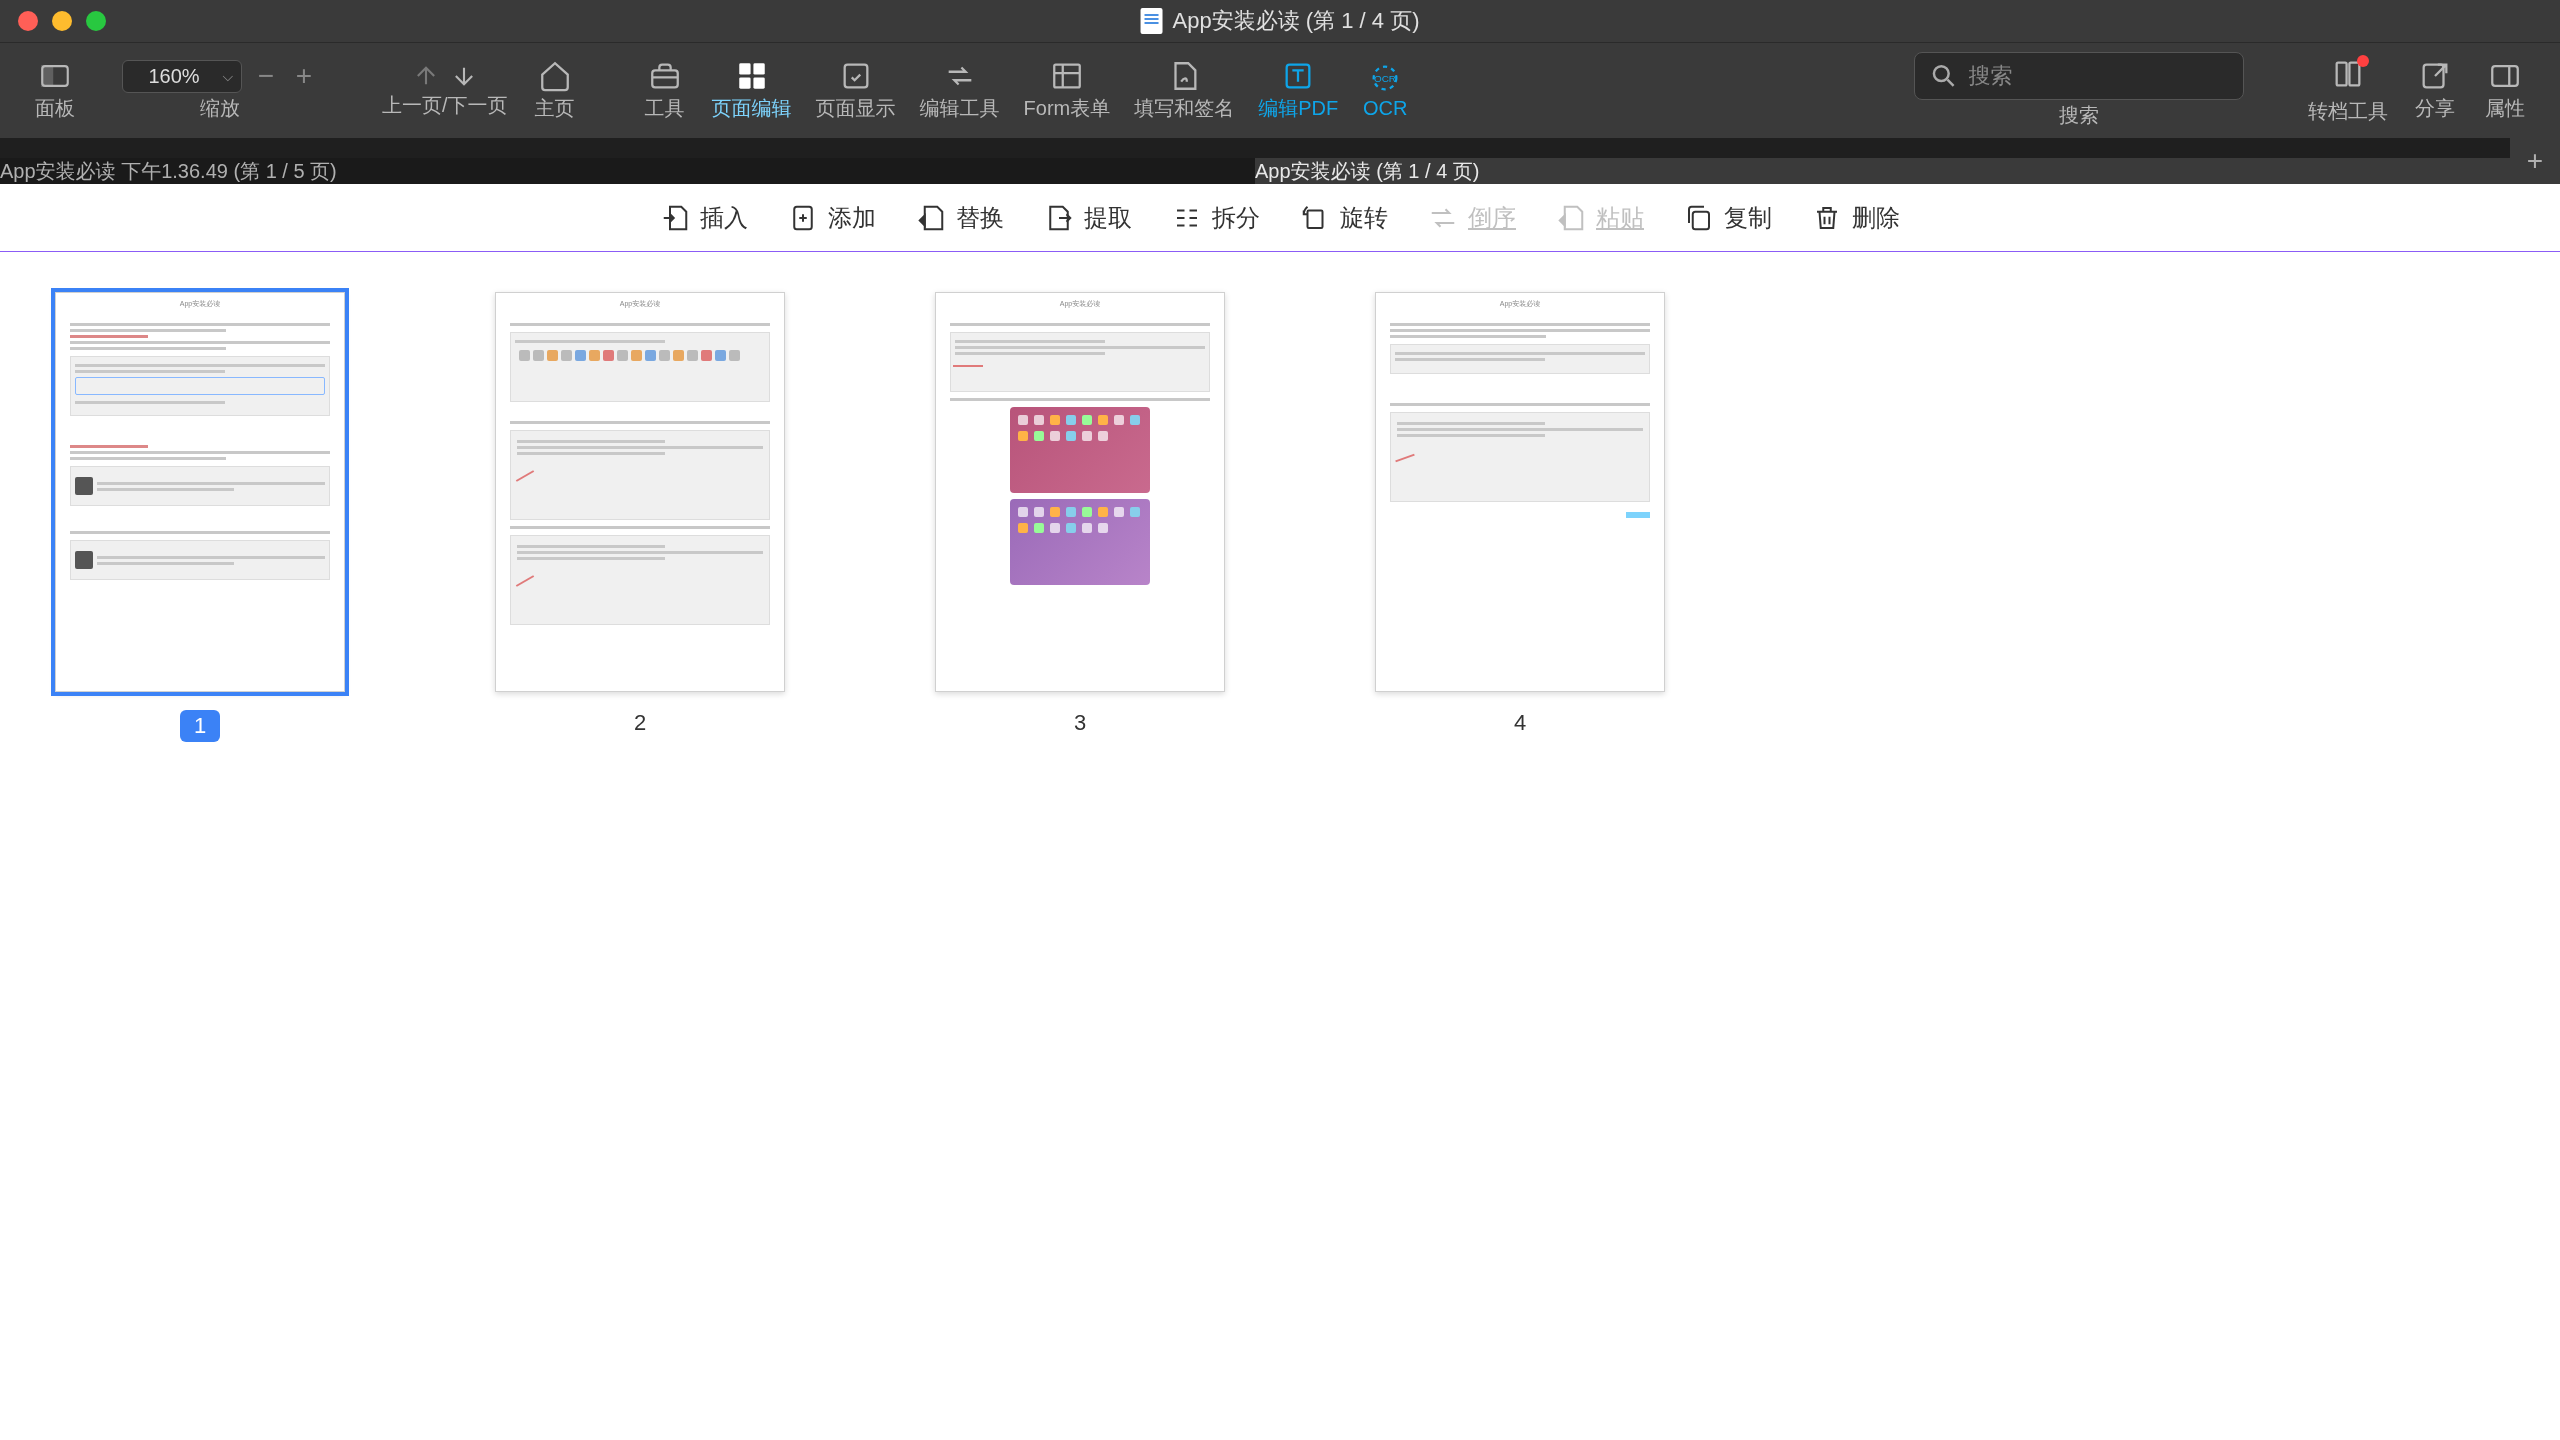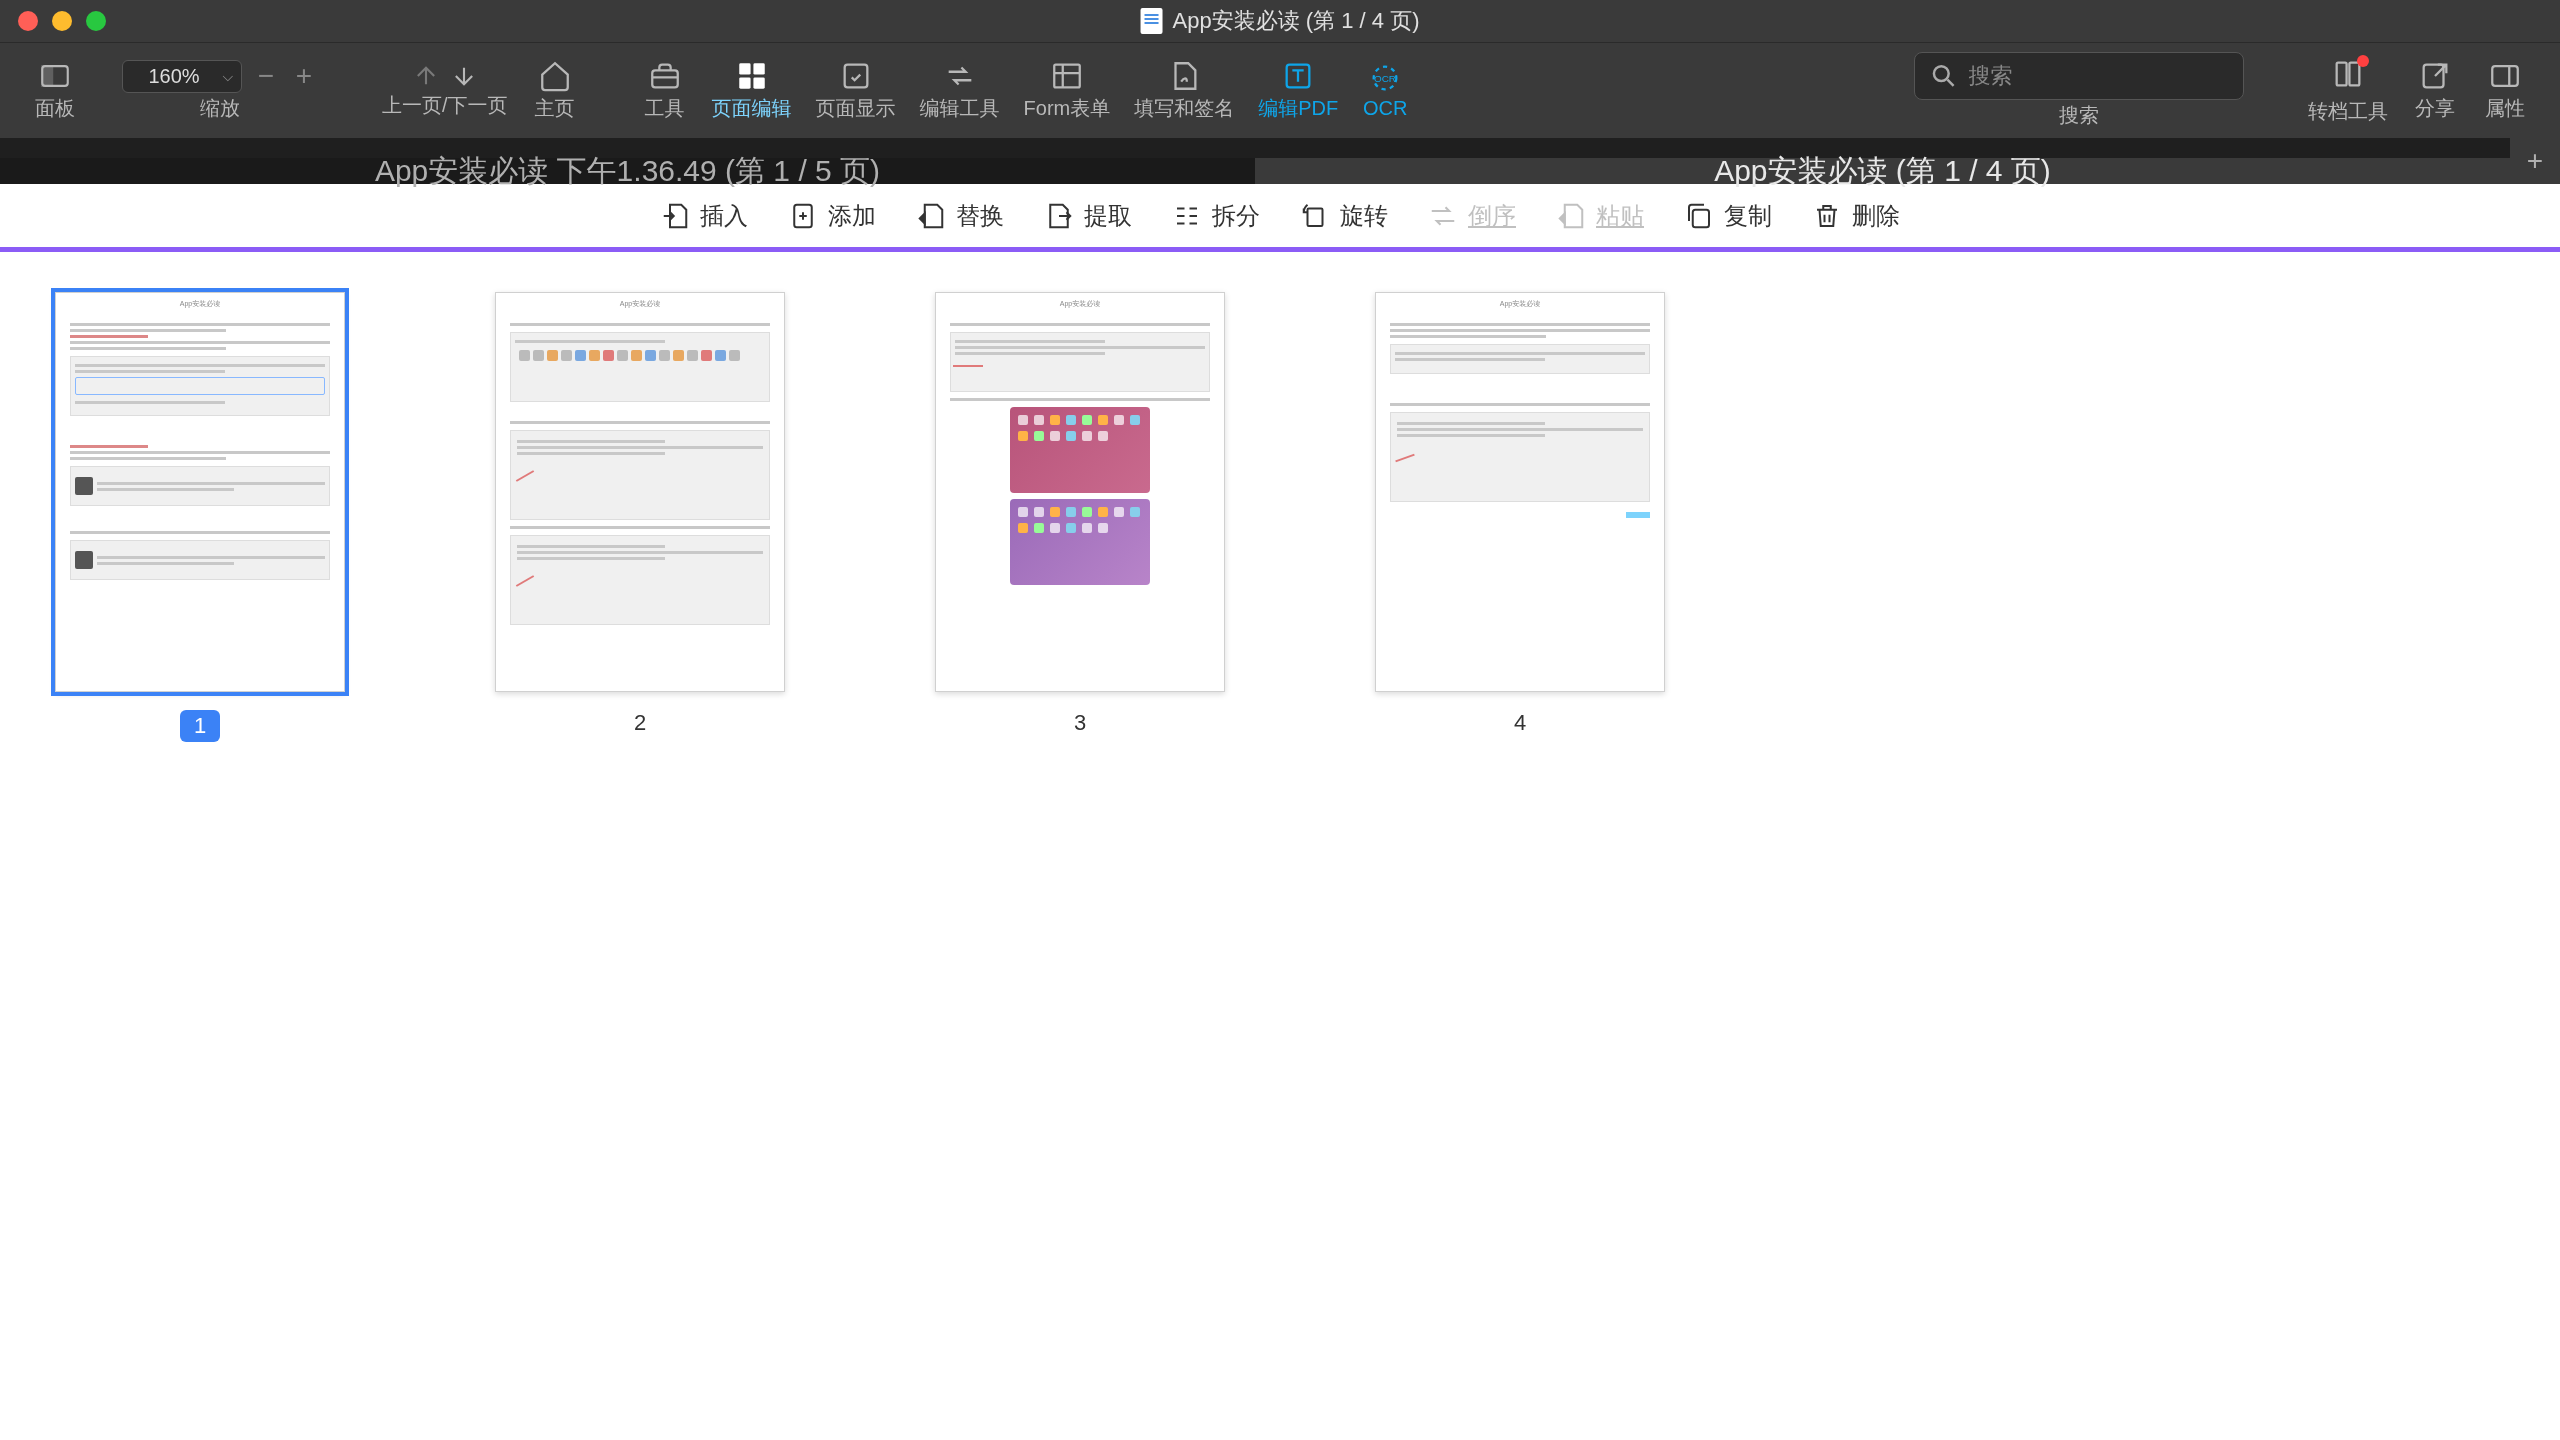--- a/index.html
+++ b/index.html
@@ -35,26 +35,26 @@
     .search-box input { background: transparent; border: none; color: #ddd; font-size: 22px; width: 100%; outline: none; }
     .search-box input::placeholder { color: #888; }
     .search-ico { color: #aaa; }
 
     .toolbar-right { margin-left: auto; display: flex; align-items: center; height: 100%; }
     .ico-badge { position: relative; }
     .ico-badge::after { content: ''; position: absolute; top: -2px; right: -4px; width: 12px; height: 12px; background: #ff4040; border-radius: 50%; }
 
     
     .tabs { height: 46px; background: #1f1f1f; display: flex; align-items: stretch; }
-    .tab { flex: 1; display: flex; align-items: center; justify-content: center; color: #b0b0b0; font-size: 30px; background: #1a1a1a; margin-top: 20px; }
+    .tab { flex: 1; display: flex; align-items: center; justify-content: flex-start; color: #b0b0b0; font-size: 20px; background: #1a1a1a; margin-top: 20px; }
     .tab.active { background: #3a3a3a; color: #e8e8e8; }
     .tab-add { width: 50px; display: flex; align-items: center; justify-content: center; color: #b0b0b0; font-size: 28px; background: #3a3a3a; }
 
     
-    .subbar { height: 68px; background: #fff; border-bottom: 5px solid #8b5cf6; display: flex; align-items: center; justify-content: center; gap: 40px; }
+    .subbar { height: 68px; background: #fff; border-bottom: 1px solid #8b5cf6; display: flex; align-items: center; justify-content: center; gap: 40px; }
     .sub-item { display: flex; align-items: center; gap: 10px; color: #333; font-size: 24px; }
     .sub-item.disabled { color: #c0c0c0; text-decoration: underline; }
     .sub-item svg { width: 30px; height: 30px; }
 
     
     .thumbs { padding: 40px 55px; display: flex; gap: 150px; align-items: flex-start; }
     .thumb-wrap { display: flex; flex-direction: column; align-items: center; gap: 18px; }
     .thumb { width: 290px; height: 400px; background: #fff; border: 1px solid #d0d0d0; box-shadow: 0 2px 6px rgba(0,0,0,0.15); position: relative; overflow: hidden; }
     .thumb.selected { outline: 4px solid #3b82f6; outline-offset: 0; }
     .thumb-label { font-size: 22px; color: #333; }

